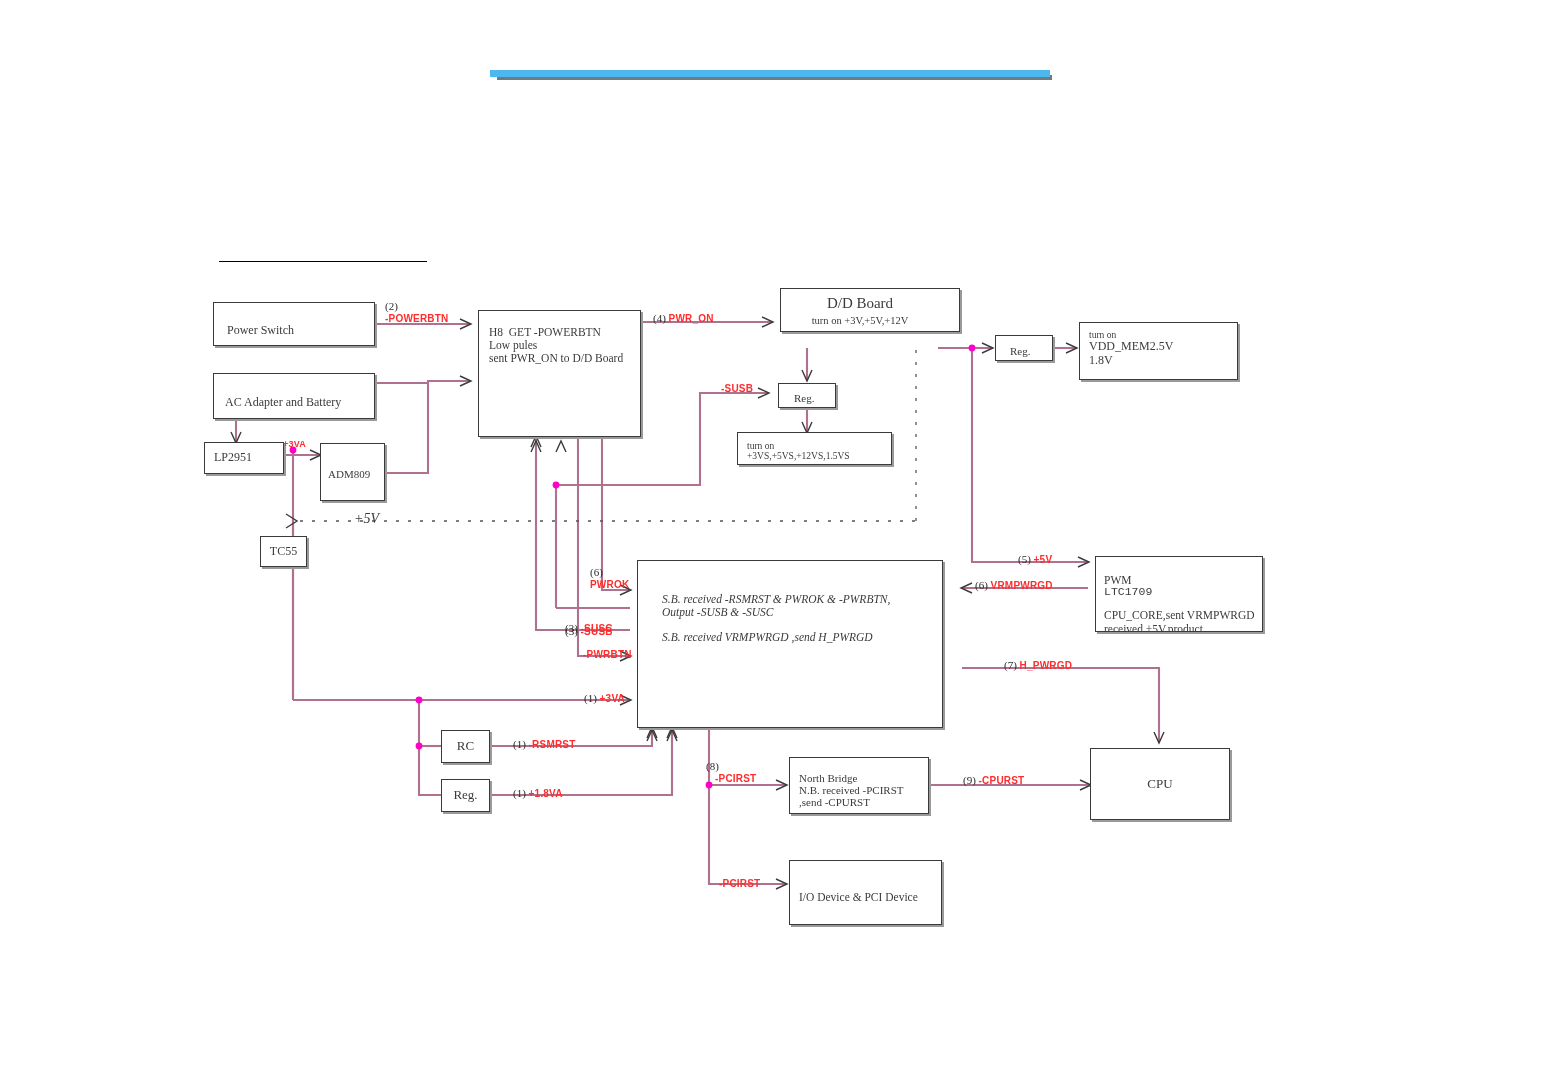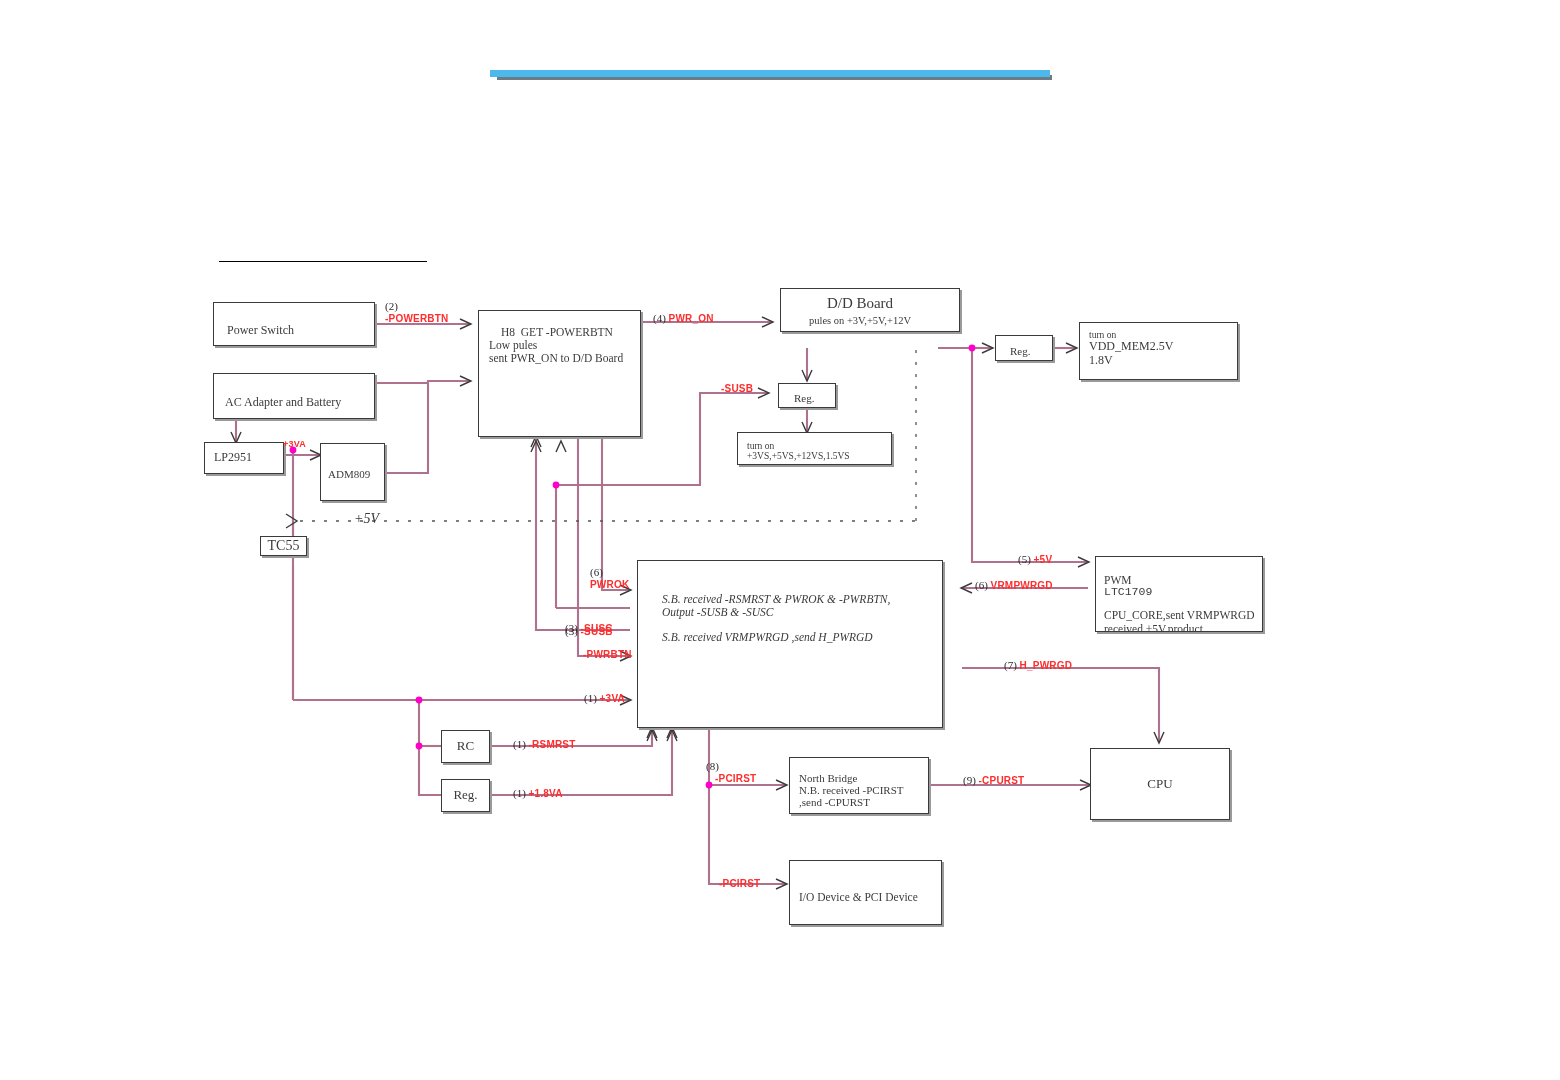--- a/index.html
+++ b/index.html
@@ -179,33 +179,33 @@
   </div>
 
   <div class="box" style="left:204px;top:442px;width:80px;height:32px;font-size:12px;">
     <span class="btxt" style="left:9px;top:8px;">LP2951</span>
   </div>
 
   <div class="box" style="left:320px;top:443px;width:65px;height:58px;font-size:11px;">
     <span class="btxt" style="left:7px;top:24px;">ADM809</span>
   </div>
 
-  <div class="box ctr" style="left:260px;top:536px;width:47px;height:20px;font-size:14px;">
+  <div class="box ctr" style="left:260px;top:536px;width:47px;height:31px;font-size:12px;">
     <span class="btxt">TC55</span>
   </div>
 
   <div class="box" style="left:478px;top:310px;width:163px;height:127px;font-size:11.5px;">
-    <span class="btxt" style="left:22px;top:15px;text-align:right;">H8  GET -POWERBTN</span>
+    <span class="btxt" style="left:10px;top:15px;text-align:right;">H8  GET -POWERBTN</span>
     <span class="btxt" style="left:10px;top:28px;">Low pules</span>
     <span class="btxt" style="left:10px;top:41px;">sent PWR_ON to D/D Board</span>
   </div>
 
   <div class="box" style="left:780px;top:288px;width:180px;height:44px;font-size:12px;text-align:center;">
     <span class="btxt" style="left:0;top:6px;width:158px;text-align:center;font-size:15px;">D/D Board</span>
-    <span class="btxt" style="left:0;top:26px;width:158px;text-align:center;font-size:10.5px;">pules on +3V,+5V,+12V</span>
+    <span class="btxt" style="left:0;top:26px;width:158px;text-align:center;font-size:10.5px;">turn on +3V,+5V,+12V</span>
   </div>
 
   <div class="box" style="left:778px;top:383px;width:58px;height:25px;font-size:11px;">
     <span class="btxt" style="left:15px;top:8px;">Reg.</span>
   </div>
 
   <div class="box" style="left:737px;top:432px;width:155px;height:33px;font-size:9.5px;">
     <span class="btxt" style="left:9px;top:8px;">turn on</span>
     <span class="btxt" style="left:9px;top:18px;">+3VS,+5VS,+12VS,1.5VS</span>
   </div>

